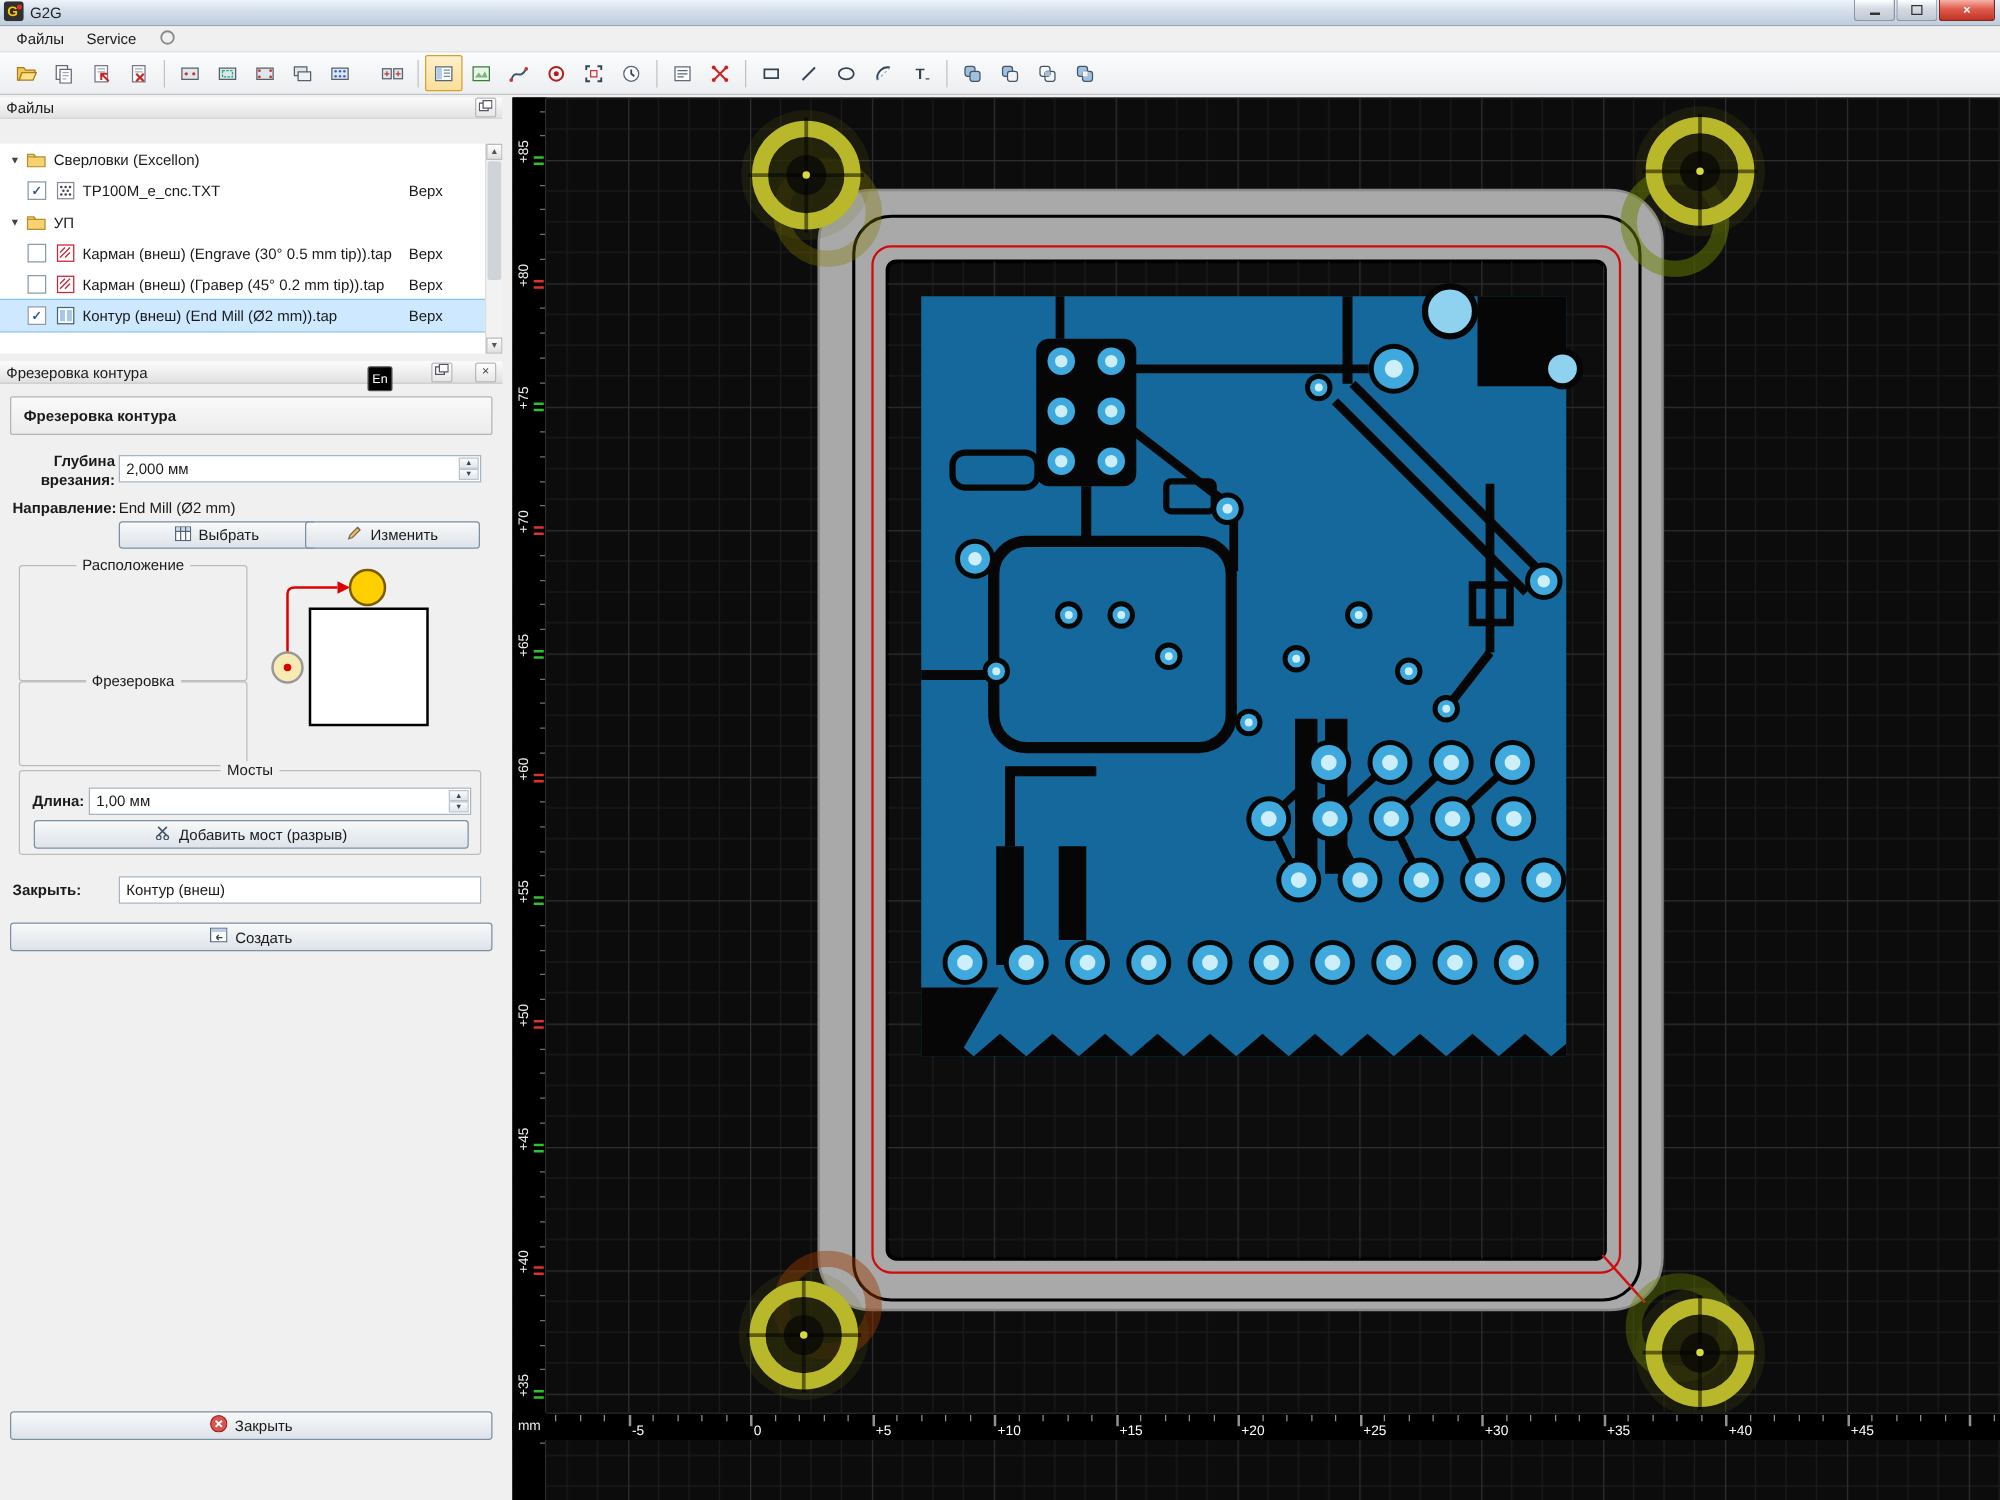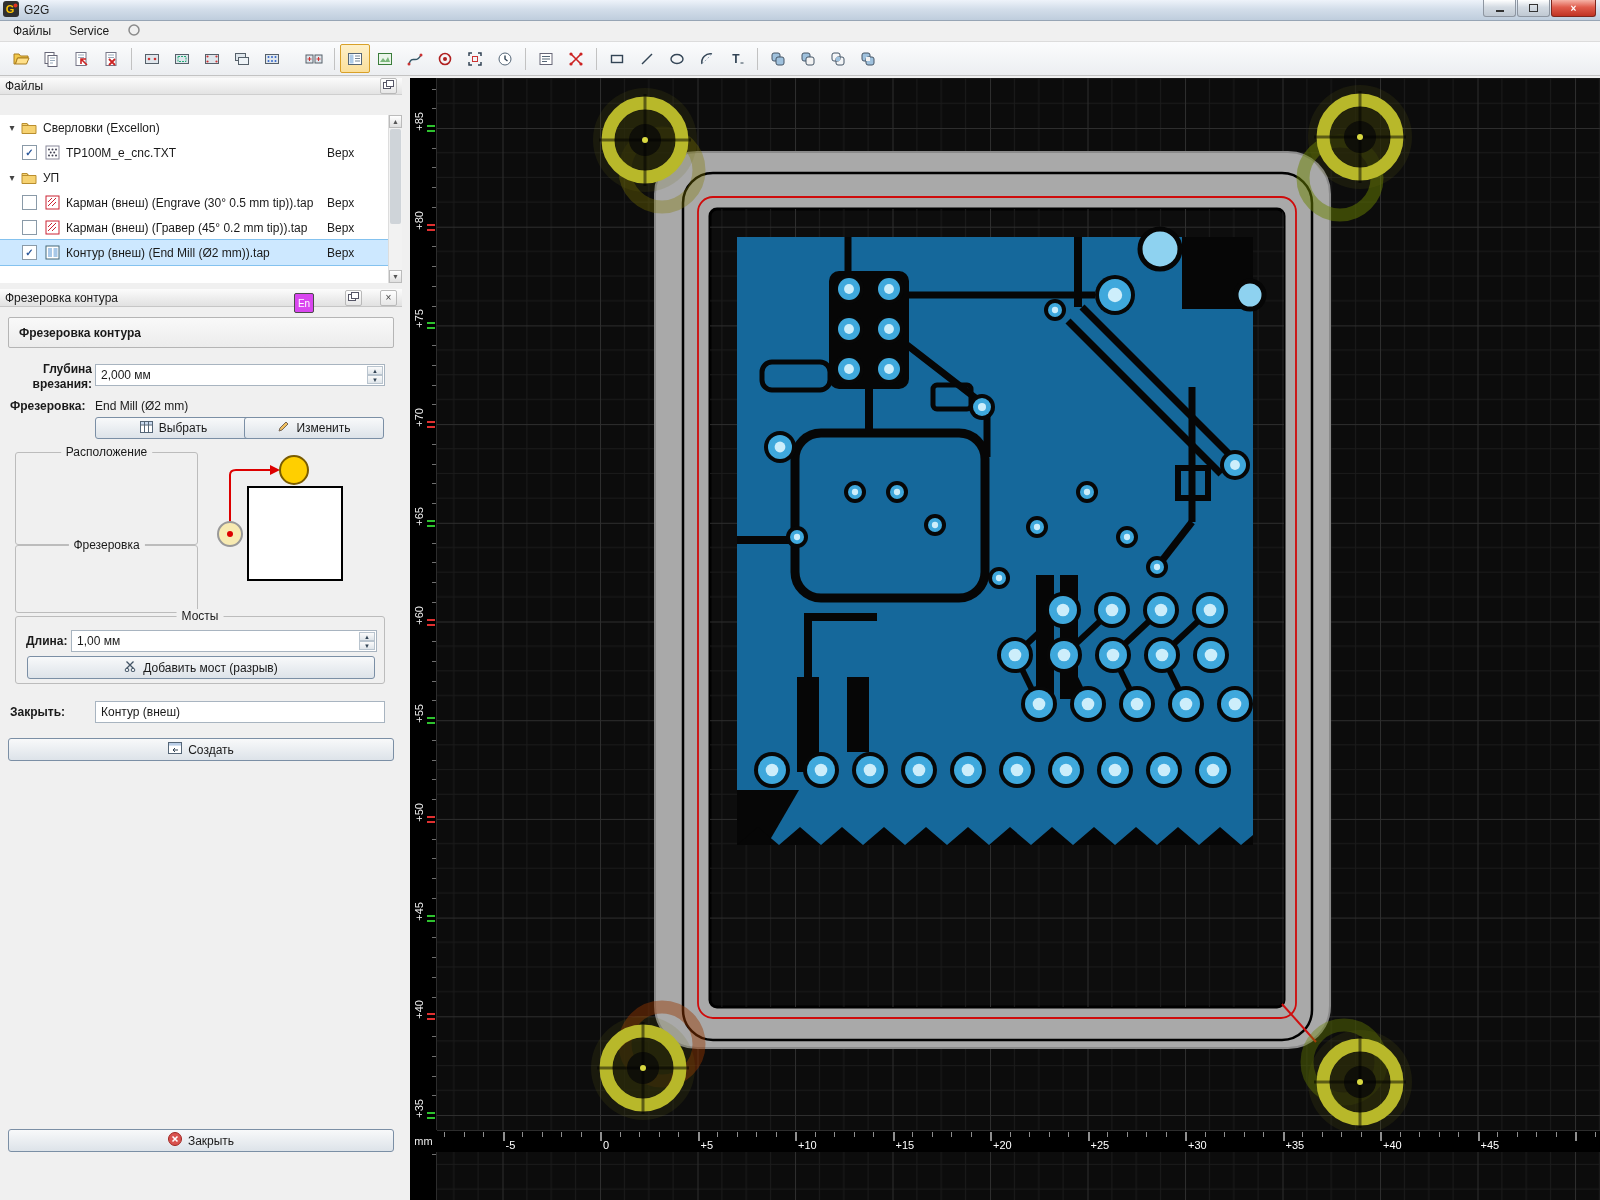--- a/index.html
+++ b/index.html
@@ -50,21 +50,21 @@
   #vscroll{position:absolute;right:0;top:37px;width:13px;height:168px;background:#f2f2f2;border-left:1px solid #ddd}
   #vscroll .sb{position:absolute;left:0;width:13px;height:13px;background:linear-gradient(#fff,#dfdfdf);
                border:1px solid #bbb;box-sizing:border-box;font-size:7px;display:flex;align-items:center;justify-content:center;color:#555}
   #vscroll .thumb{position:absolute;left:1px;top:14px;width:11px;height:95px;background:#cfd4d9;border-radius:2px}
   #splitter-h{left:0;top:283px;width:402px;height:6px;background:#f0f0f0}
   #splitter-v{left:402px;top:76px;width:8px;height:1124px;background:#f0f0f0}
   
   #dialog{left:0;top:289px;width:402px;height:911px;background:#f0f0f0}
   .dhdr{position:absolute;left:0;top:0;width:100%;height:18px;background:linear-gradient(#fcfcfc,#e1e1e1);
         border-bottom:1px solid #c6c6c6;display:flex;align-items:center;padding:0 5px;box-sizing:border-box}
-  #lang-badge{position:absolute;left:294px;top:4px;width:18px;height:18px;background:#d946ef;color:#fff;
+  #lang-badge{position:absolute;left:294px;top:4px;width:18px;height:18px;background:#000000;color:#fff;
               font-size:10px;display:flex;align-items:center;justify-content:center;border:1px solid #4c4c4c;border-radius:2px;z-index:5}
   .sect{position:absolute;border:1px solid #b5b5b5;border-radius:2px;display:flex;align-items:center;
         padding-left:10px;font-weight:bold;background:linear-gradient(#f9f9f9,#ececec);box-sizing:border-box}
   .lbl{position:absolute;font-weight:bold}
   .val{position:absolute}
   .field,.spin{position:absolute;background:#fff;border:1px solid #a8b4c0;display:flex;align-items:center;
                padding-left:5px;box-sizing:border-box}
   .spin .arrows{position:absolute;right:1px;top:1px;bottom:1px;width:16px;display:flex;flex-direction:column}
   .spin .arrows span{flex:1;display:flex;align-items:center;justify-content:center;font-size:6px;color:#345;
                      background:linear-gradient(#fbfbfb,#dfe5ea);border:1px solid #b9c4ce;box-sizing:border-box}
@@ -433,21 +433,21 @@
 
   <div class="lbl" style="left:8px;top:73px;width:84px;text-align:right;line-height:15px">Глубина врезания:</div>
   <div class="spin" style="left:95px;top:75px;width:290px;height:22px">
     <span>2,000 мм</span>
     <span class="arrows">
         <span>▲</span>
         <span>▼</span>
       </span>
   </div>
 
-  <div class="lbl" style="left:10px;top:110px">Фрезеровка:</div>
+  <div class="lbl" style="left:10px;top:110px">Направление:</div>
   <div class="val" style="left:95px;top:110px">End Mill (Ø2 mm)</div>
 
   <div class="btn" style="left:95px;top:128px;width:157px;height:22px">
     <span id="ic-select"><svg width="13" height="12">
           <rect x="0.5" y="0.5" width="12" height="11" fill="#fff" stroke="#567"></rect>
           <rect x="1" y="1" width="11" height="2.6" fill="#c9daf0"></rect>
           <path d="M0.5 4h12M4.5 0.5v11M8.5 0.5v11" stroke="#567"></path>
         </svg></span>
     <span>Выбрать</span>
   </div>

